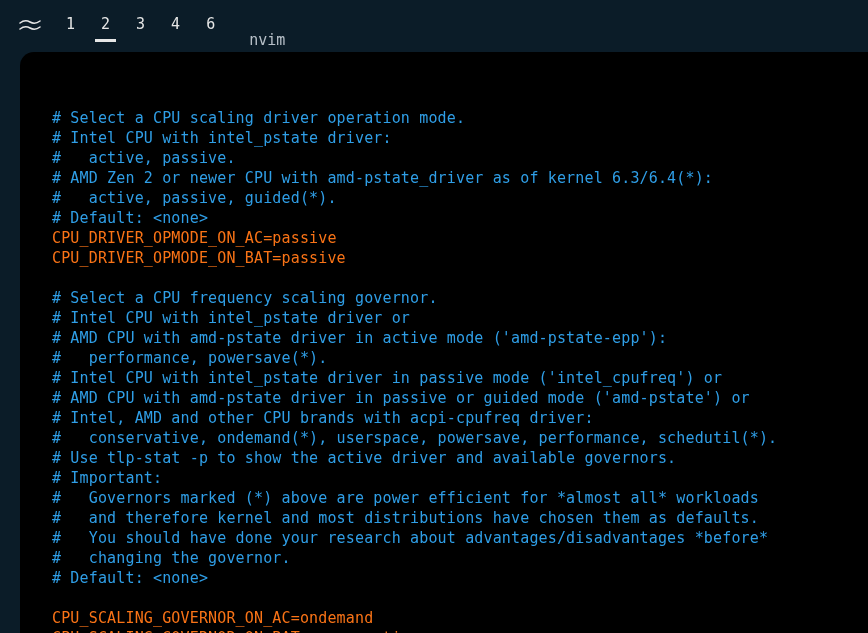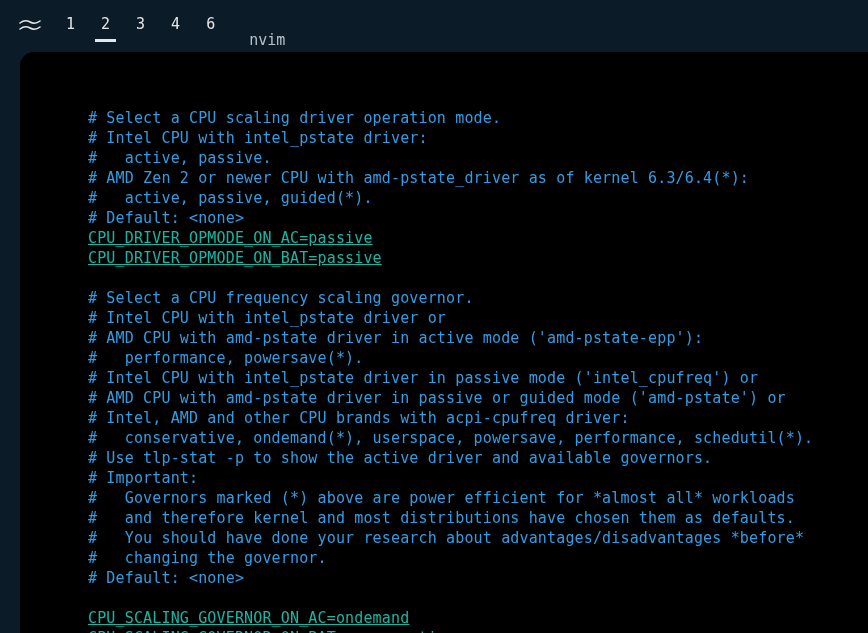--- a/index.html
+++ b/index.html
@@ -42,31 +42,30 @@
   }
   .editor-viewport {
     position: absolute;
     left: 20px;
     top: 52px;
     right: 0;
     bottom: 0;
     background: #000000;
     border-top-left-radius: 14px;
     overflow: hidden;
-    padding-left: 36px;
   }
   .editor {
     padding: 36px 32px 20px 32px;
     white-space: pre;
     font-family: "DejaVu Sans Mono", "Consolas", "Menlo", monospace;
     letter-spacing: 0.15px;
   }
   .line { white-space: pre; }
   .comment { color: #2f9ee6; }
-  .plain   { color: #14b8a6; text-decoration: underline; }
+  .plain   { color: #f97316; }
 </style>
 </head>
 <body>
 
 <div class="tabbar">
   <span class="icon">
     <svg width="28" height="18" viewBox="0 0 28 18" stroke="#e6e6e6" stroke-width="1.6" fill="none" stroke-linecap="round">
       <path d="M2 6 Q 7 2 12 5 Q 17 8 22 4"></path>
       <path d="M2 12 Q 7 8 12 11 Q 17 14 22 10"></path>
     </svg>

